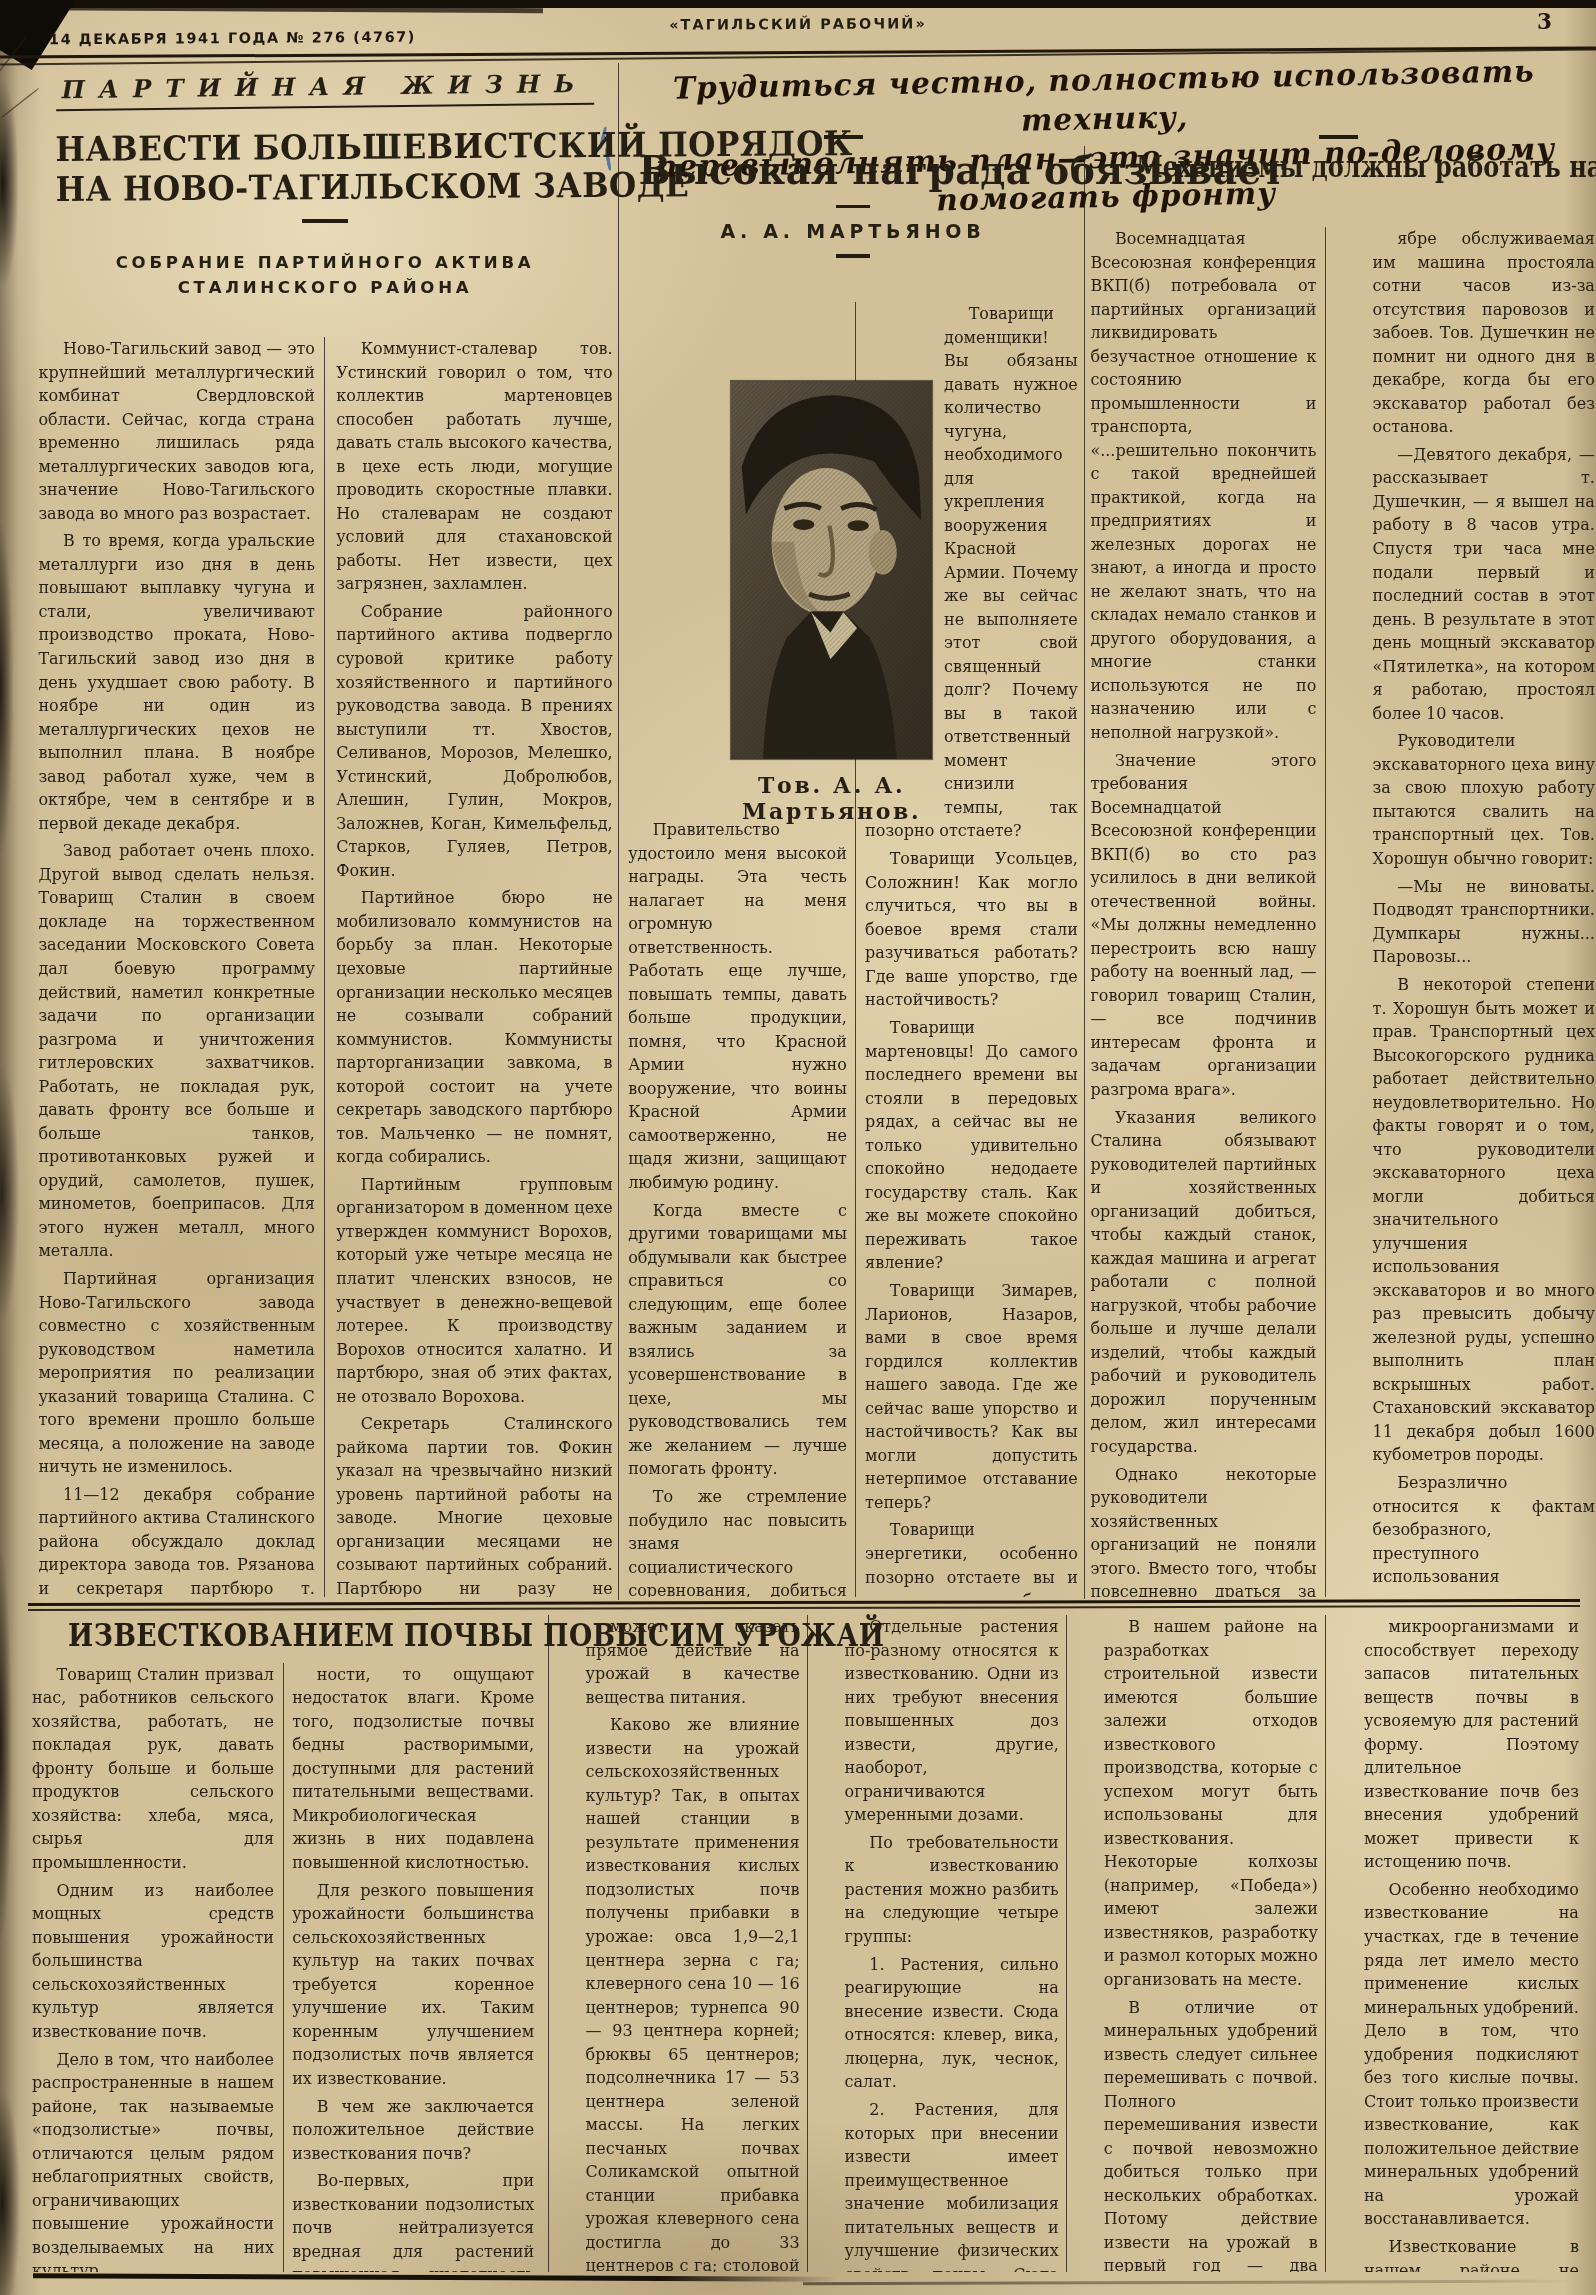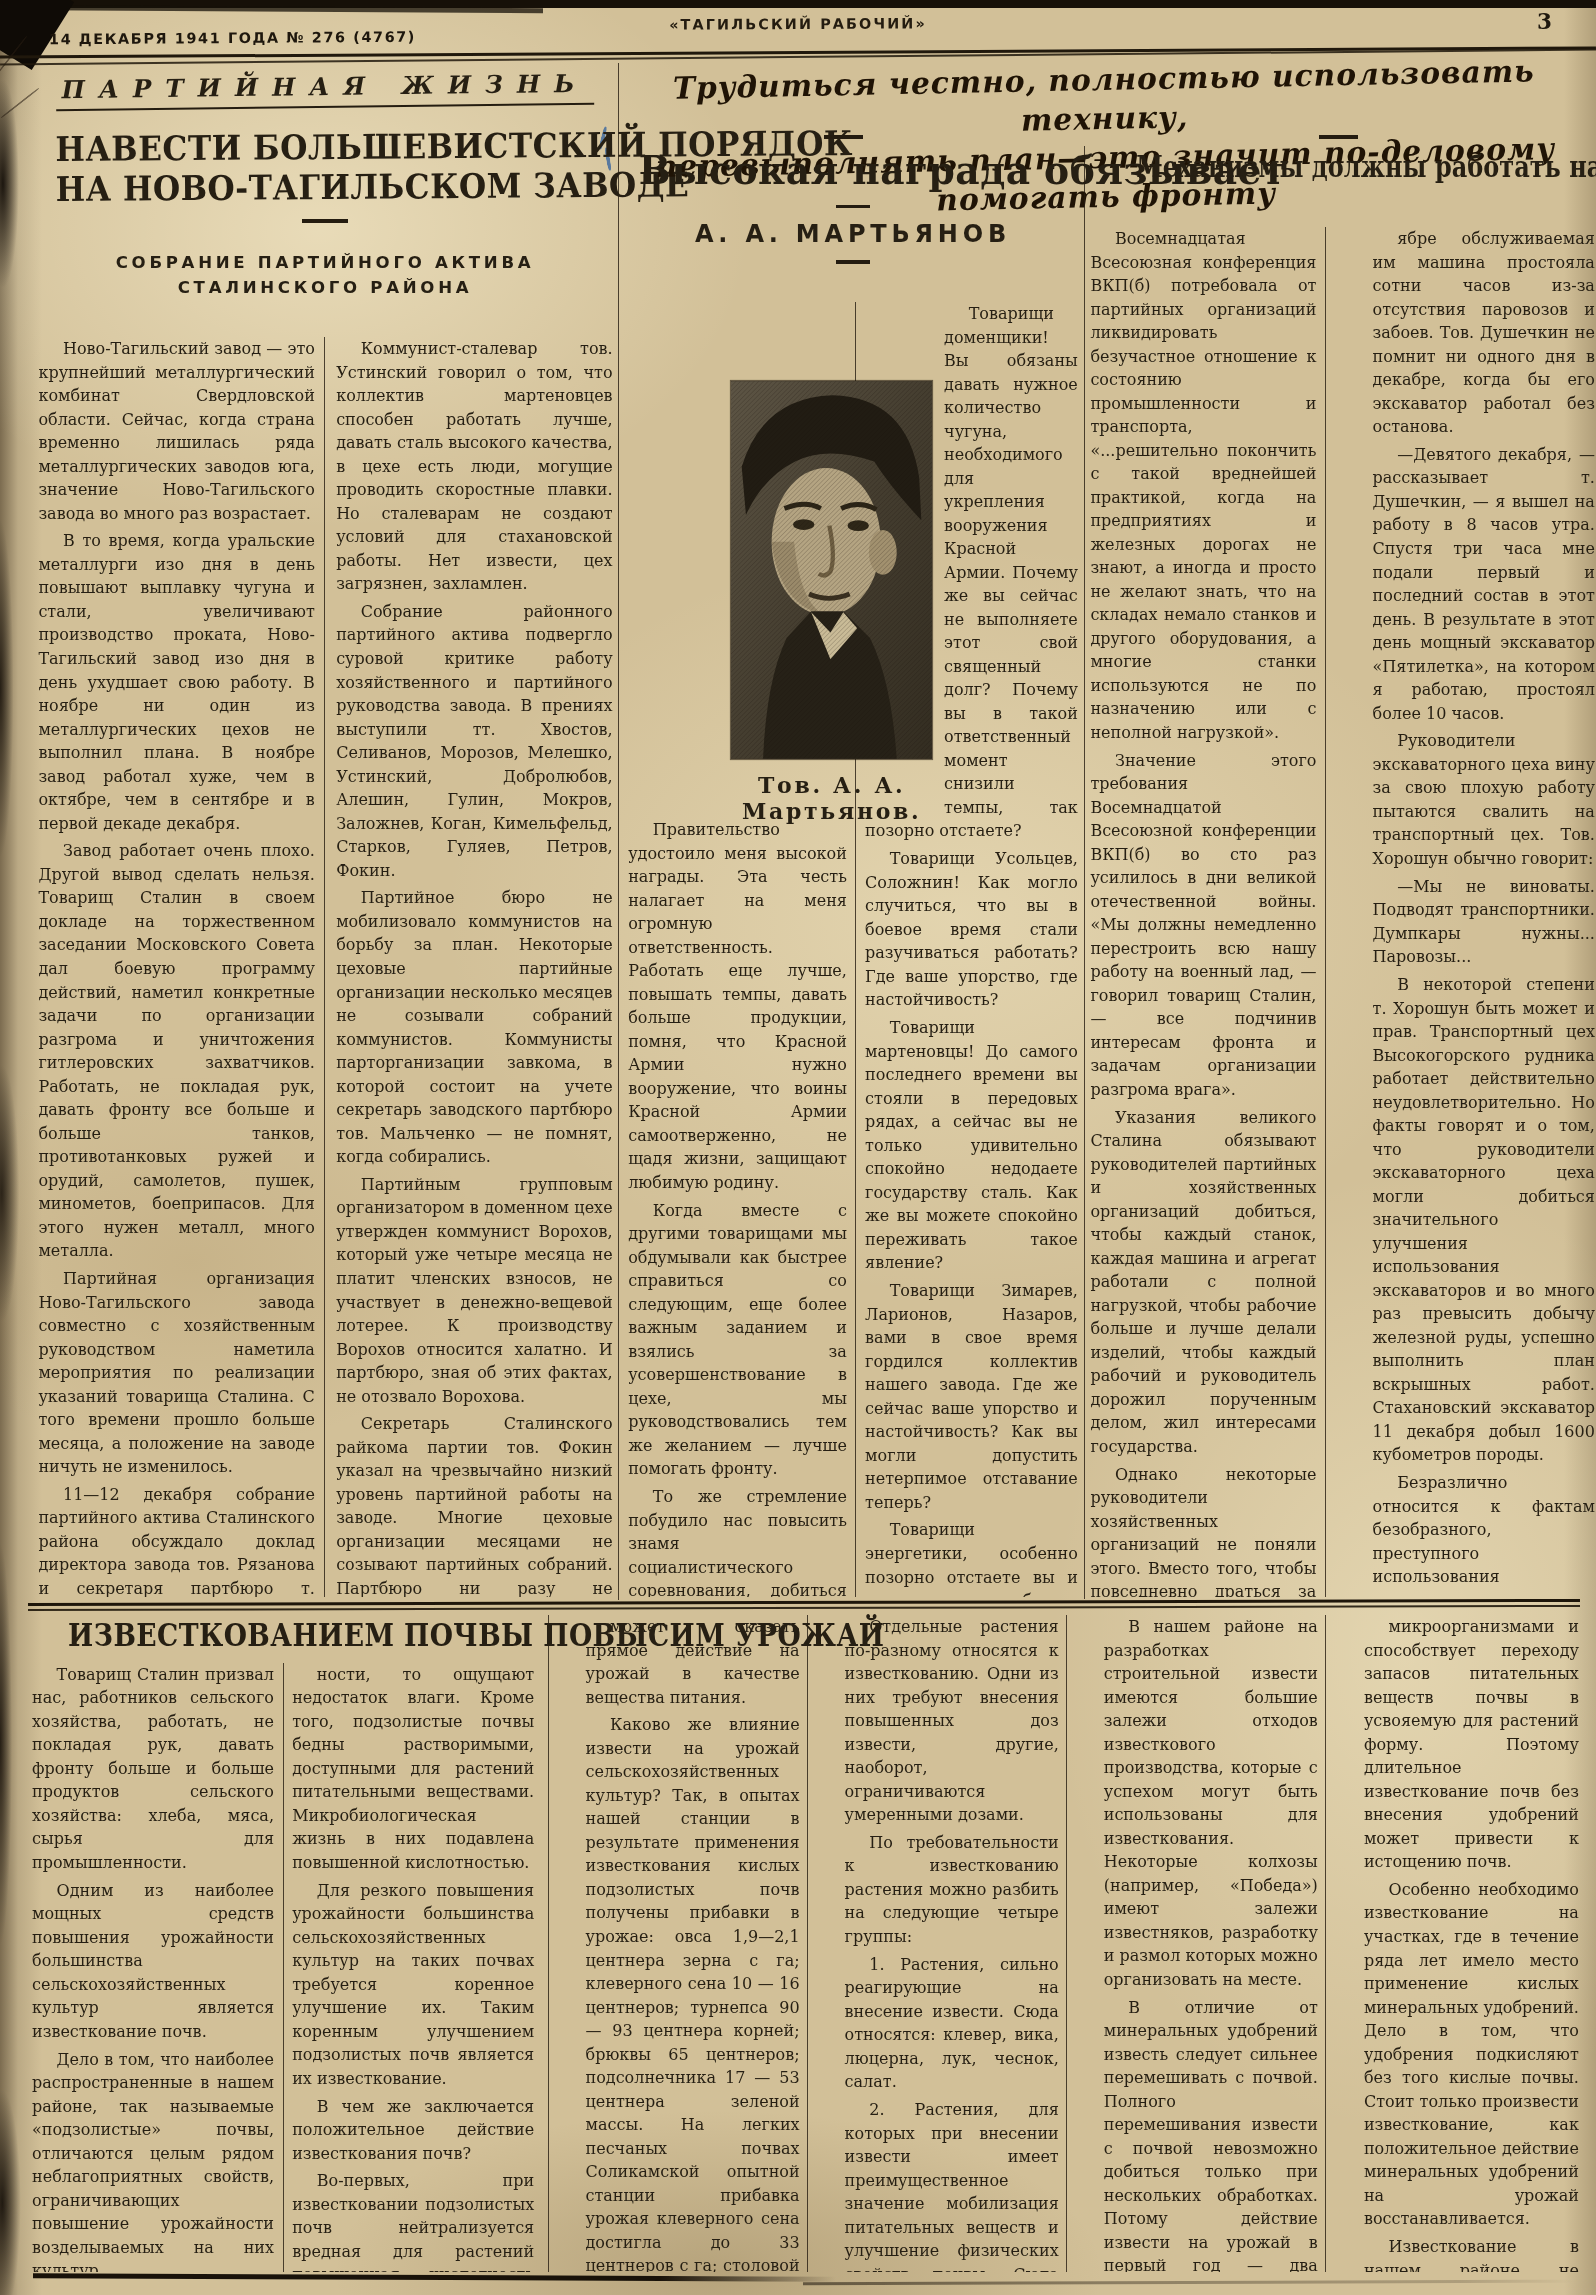--- a/index.html
+++ b/index.html
@@ -63,21 +63,21 @@
   #party .c2{width:278px;padding-left:10.7px;}
   
   #slogan{position:absolute;left:629px;top:60px;width:952px;transform:rotate(-1.15deg);text-align:center;}
   #slogan .l{font-style:italic;font-weight:bold;font-size:30.5px;line-height:1.28;letter-spacing:1.1px;color:#1f1305;transform:scaleX(.97);}
   .sep-dash{position:absolute;width:39px;height:3.7px;background:#241c10;top:135px;}
   #sepd1{left:824px;}
   #sepd2{left:1319px;}
   
   #award{position:absolute;left:625px;top:146px;width:456px;height:1453px;}
   .award-headline{text-align:center;font-weight:bold;font-size:40px;letter-spacing:0.5px;transform:scaleX(.94);white-space:nowrap;}
-  .award-byline{text-align:center;font-family:"DejaVu Sans",sans-serif;font-weight:bold;font-size:24px;letter-spacing:4.8px;}
+  .award-byline{text-align:center;font-family:"DejaVu Sans",sans-serif;font-weight:bold;font-size:19px;letter-spacing:4.8px;}
   #award .body{position:absolute;left:3.2px;right:3.2px;top:156px;bottom:2.1px;display:flex;}
   #award .ca{width:220px;padding-right:8.6px;}
   #award .cb{width:214px;padding-left:8.6px;border-left:1.6px solid rgba(38,28,16,.8);}
   #award .ca{border-right:0;}
   .ph-spacer-r{float:right;width:127px;height:443px;margin-top:73px;}
   .ph-spacer-l{float:left;width:79px;height:443px;margin-top:73px;}
   #photo{position:absolute;left:103px;top:79px;width:201px;height:378px;background:#40392c;box-shadow:0 0 0 1.1px rgba(30,22,12,.6), 0 0 14px rgba(60,45,25,.35) inset;}
   #photo svg{display:block;width:100%;height:100%;}
   #photo-caption{position:absolute;left:86px;top:470px;width:235px;text-align:center;font-weight:bold;font-size:22px;letter-spacing:2.7px;}
   

